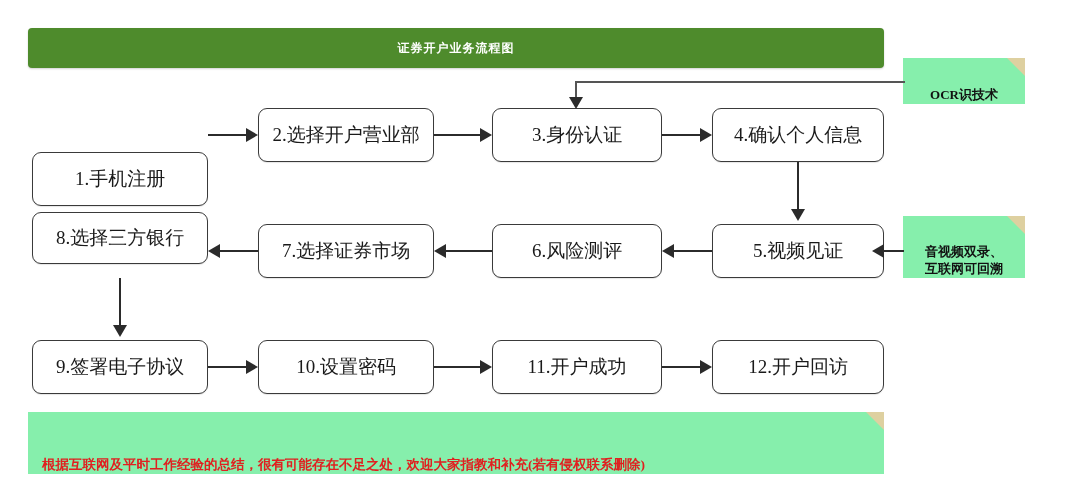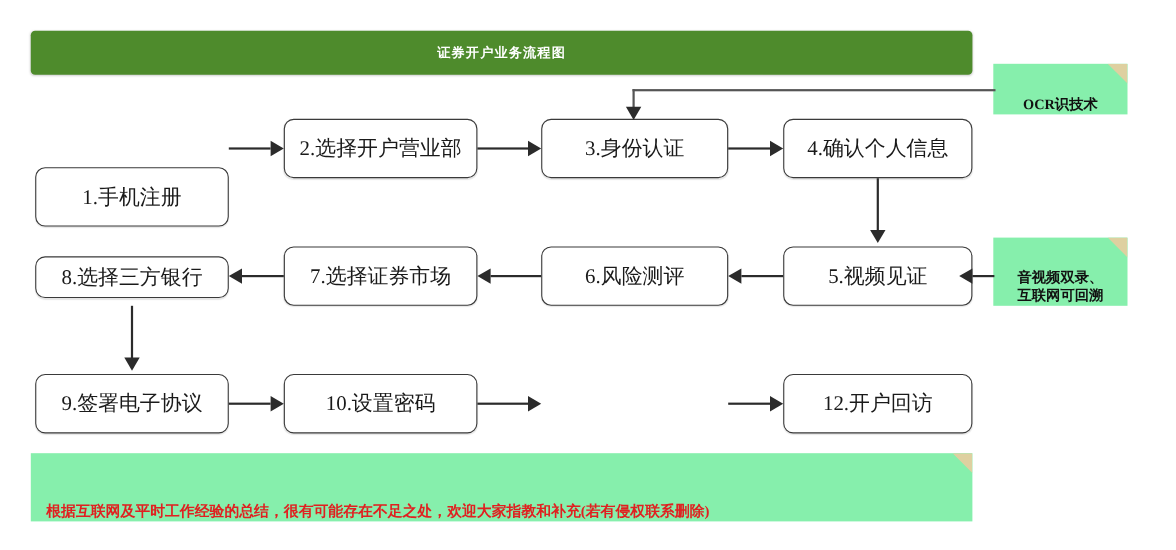--- a/index.html
+++ b/index.html
@@ -164,21 +164,21 @@
     <div class="note-text">OCR识技术</div>
   </div>
 
   <div class="conn-h conn-thin" style="left:575px; top:81px; width:330px; height:1.6px;"></div>
   <div class="conn-v conn-thin" style="left:575px; top:81px; height:20px; width:1.6px;"></div>
   <div class="arrow arrow-down" style="left:569px; top:97px;"></div>
 
   <div class="conn-v" style="left:797px; top:162px; height:52px;"></div>
   <div class="arrow arrow-down" style="left:791px; top:209px;"></div>
 
-  <div class="node" style="left:32px; top:233px; width:176px; height:38px;">
+  <div class="node" style="left:32px; top:212px; width:176px; height:52px;">
     <span>8.选择三方银行</span>
   </div>
 
   <div class="node" style="left:258px; top:224px; width:176px; height:54px;">
     <span>7.选择证券市场</span>
   </div>
 
   <div class="node" style="left:492px; top:224px; width:170px; height:54px;">
     <span>6.风险测评</span>
   </div>
@@ -210,20 +210,23 @@
   <div class="arrow arrow-down" style="left:113px; top:325px;"></div>
 
   <div class="node" style="left:32px; top:340px; width:176px; height:54px;">
     <span>9.签署电子协议</span>
   </div>
 
   <div class="node" style="left:258px; top:340px; width:176px; height:54px;">
     <span>10.设置密码</span>
   </div>
 
+  <div class="node" style="left:492px; top:340px; width:170px; height:54px;">
+    <span>11.开户成功</span>
+  </div>
 
   <div class="node" style="left:712px; top:340px; width:172px; height:54px;">
     <span>12.开户回访</span>
   </div>
 
   <div class="conn-h" style="left:208px; top:366px; width:38px;"></div>
   <div class="arrow arrow-right" style="left:246px; top:360px;"></div>
 
   <div class="conn-h" style="left:434px; top:366px; width:46px;"></div>
   <div class="arrow arrow-right" style="left:480px; top:360px;"></div>

